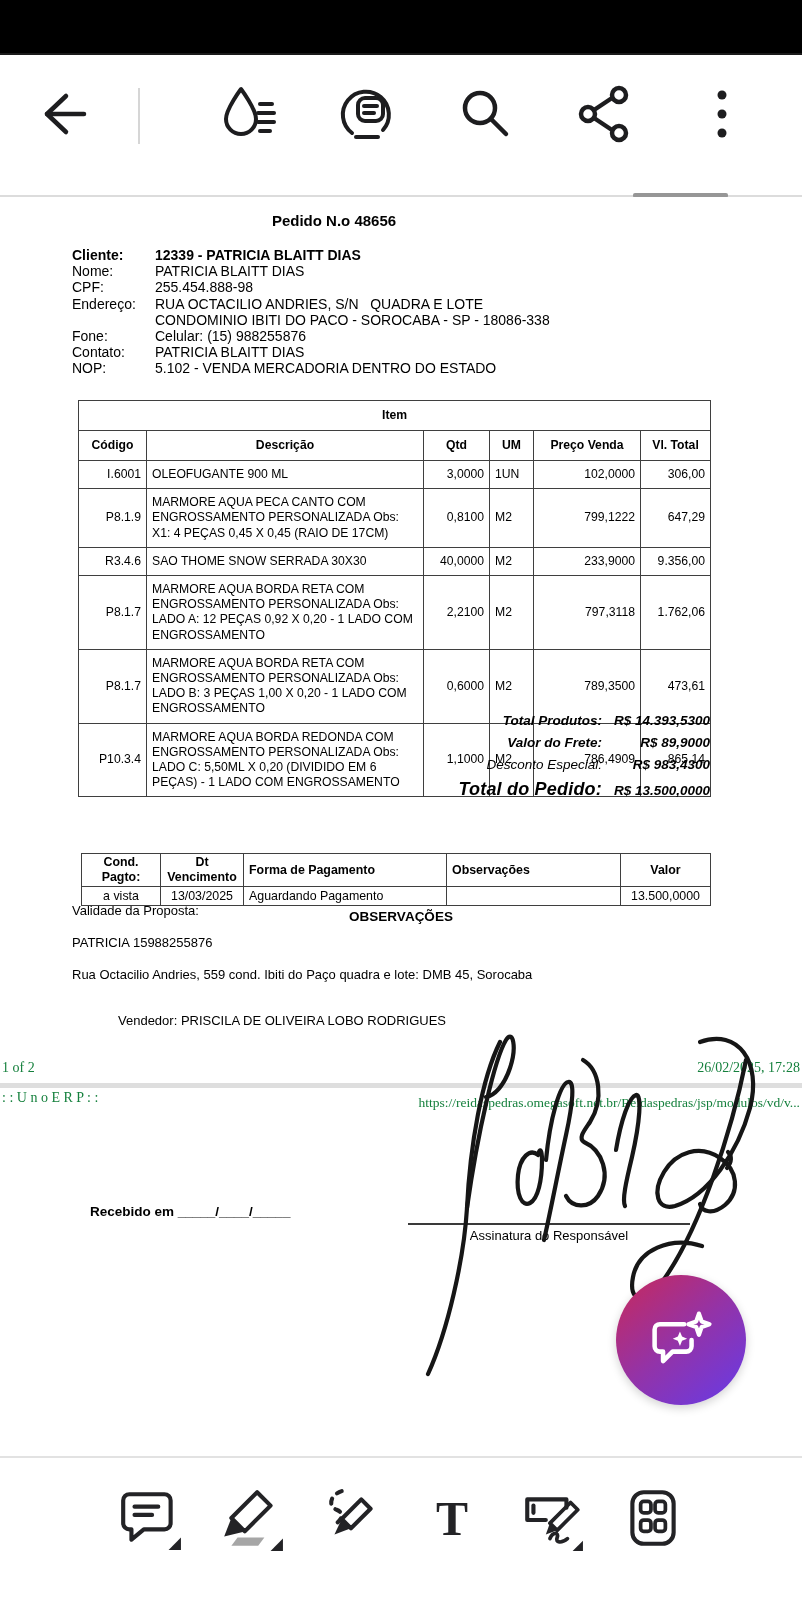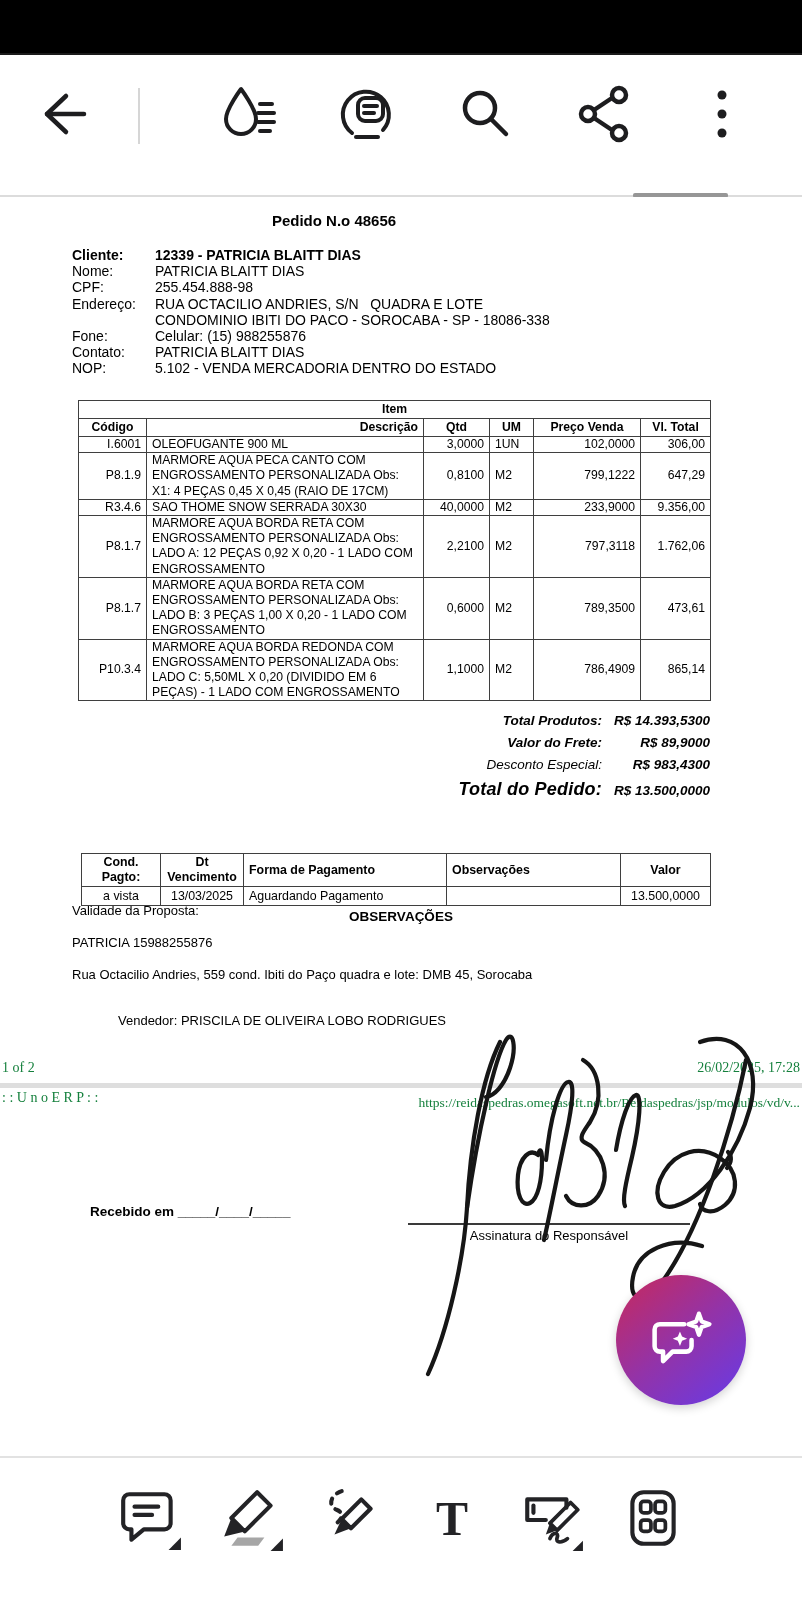--- a/index.html
+++ b/index.html
@@ -24,25 +24,25 @@
   .b{font-weight:bold;}
   .doc-title{position:absolute;left:0;top:15px;width:668px;text-align:center;font-size:15px;font-weight:bold;}
 
   .info{position:absolute;left:72px;top:50px;width:660px;line-height:16.2px;font-size:14px;}
   .info-row{display:flex;}
   .info-label{width:83px;flex:none;}
   .info-value{white-space:pre-wrap;}
 
   table{border-collapse:collapse;table-layout:fixed;}
   .items-table{position:absolute;left:78px;top:203px;width:632px;font-size:12.2px;line-height:15.2px;}
-  .items-table th,.items-table td{border:1px solid #3f3f3f;padding:0 5px;overflow:hidden;margin-left:36px;}
+  .items-table th,.items-table td{border:1px solid #3f3f3f;padding:6px 5px;overflow:hidden;margin-left:36px;}
   .items-table th{font-weight:bold;}
   .th-item{text-align:center;height:17px;}
   .col-head{text-align:center;height:17px;}
-  .col-head.left{text-align:right;}
+  .col-head.left{text-align:center;}
   td.code{text-align:right;vertical-align:middle;}
   td.desc{text-align:left;vertical-align:middle;}
   td.num{text-align:right;vertical-align:middle;}
   td.um{text-align:left;vertical-align:middle;}
 
   .totals{position:absolute;left:420px;top:516px;width:290px;font-style:italic;}
   .tot-row{display:flex;align-items:baseline;height:22px;font-size:13.5px;}
   .tot-label{flex:1;text-align:right;font-weight:bold;}
   .tot-label.normal{font-weight:normal;}
   .tot-value{width:108px;text-align:right;font-weight:bold;}

